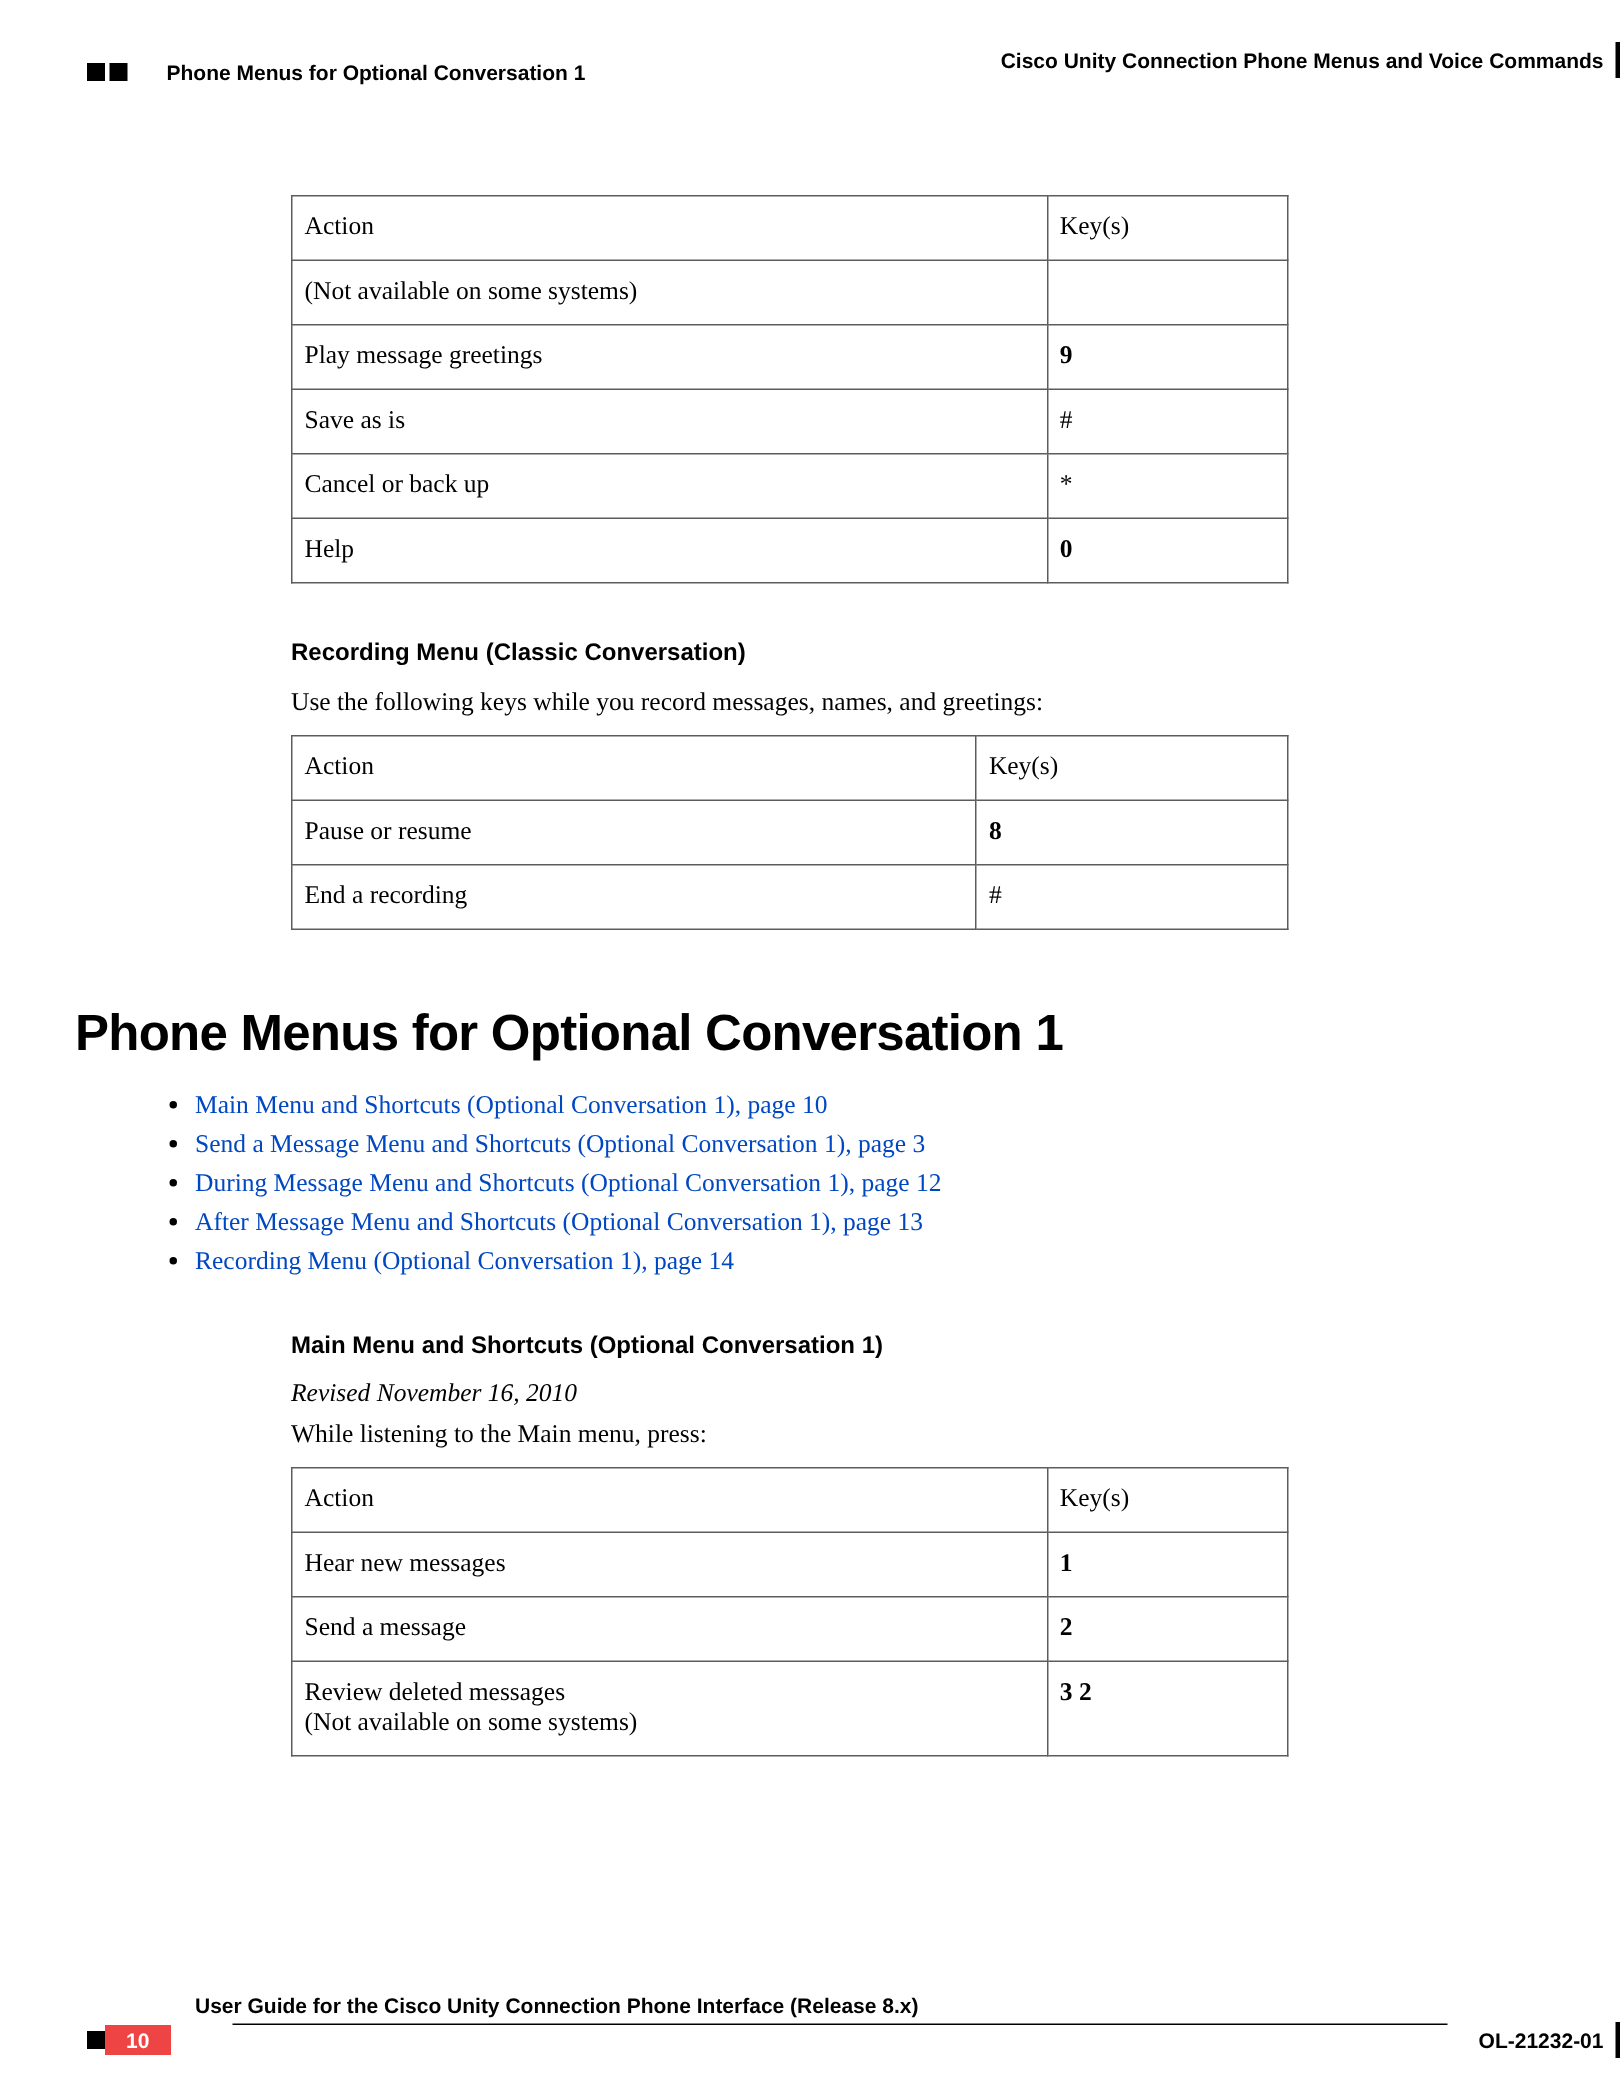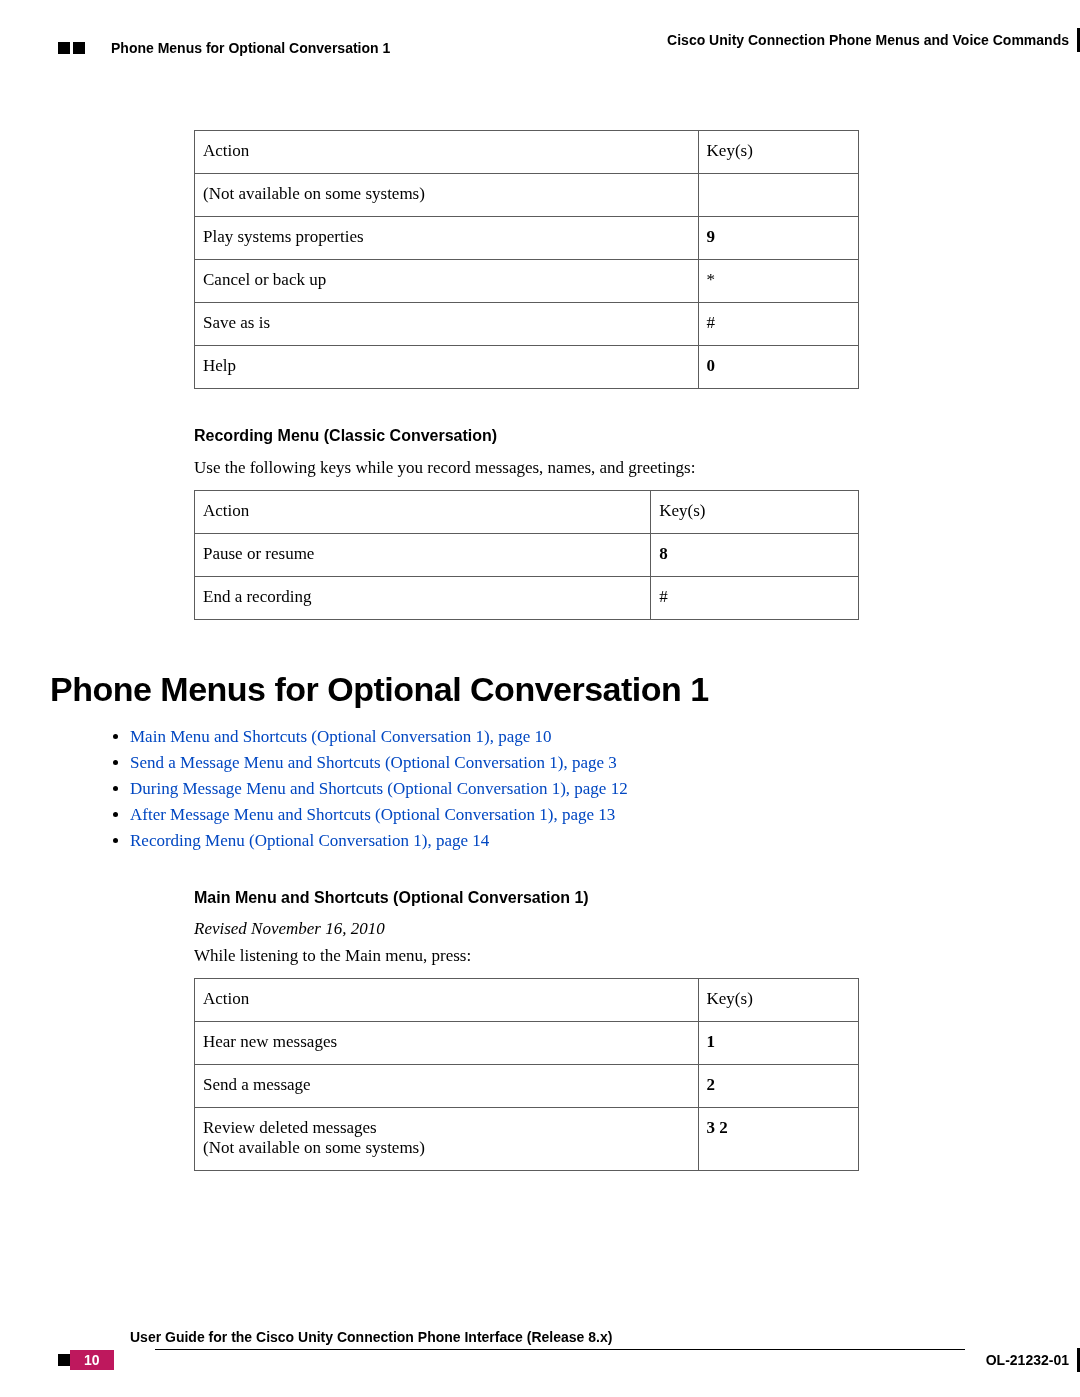--- a/index.html
+++ b/index.html
@@ -78,21 +78,21 @@
     font-size: 14px;
     margin-left: 75px;
     margin-bottom: 3px;
   }
   .footer-row {
     display: flex;
     align-items: center;
     justify-content: space-between;
   }
   .page-num-box {
-    background: #be185d;
+    background: #ef4444;
     color: #fff;
     font-family: Arial, Helvetica, sans-serif;
     font-weight: bold;
     font-size: 14px;
     padding: 2px 14px;
     display: inline-block;
   }
   .footer-left { display: flex; align-items: center; }
   .footer-right { display: flex; align-items: center; }
   .footer-right .doc-id {
@@ -200,30 +200,30 @@
       <tbody>
           <tr>
         <td class="col-action">Action</td>
         <td class="col-key">Key(s)</td>
       </tr>
       <tr>
         <td class="col-action">(Not available on some systems)</td>
         <td class="col-key"></td>
       </tr>
       <tr>
-        <td class="col-action">Play systems properties</td>
+        <td class="col-action">Play message greetings</td>
         <td class="col-key key-strong">9</td>
+      </tr>
+      <tr>
+        <td class="col-action">Save as is</td>
+        <td class="col-key">#</td>
       </tr>
       <tr>
         <td class="col-action">Cancel or back up</td>
         <td class="col-key">*</td>
-      </tr>
-      <tr>
-        <td class="col-action">Save as is</td>
-        <td class="col-key">#</td>
       </tr>
       <tr>
         <td class="col-action">Help</td>
         <td class="col-key key-strong">0</td>
       </tr>
     </tbody>
       </table>
 
     <div class="sub-heading">Recording Menu (Classic Conversation)</div>
     <div class="body-text">Use the following keys while you record messages, names, and greetings:</div>

